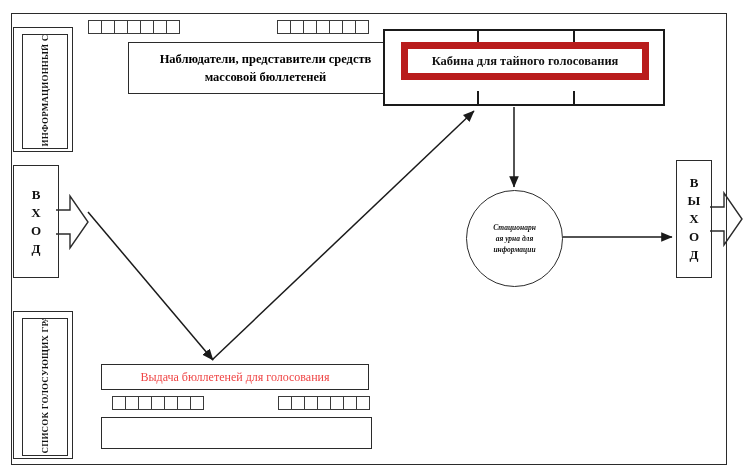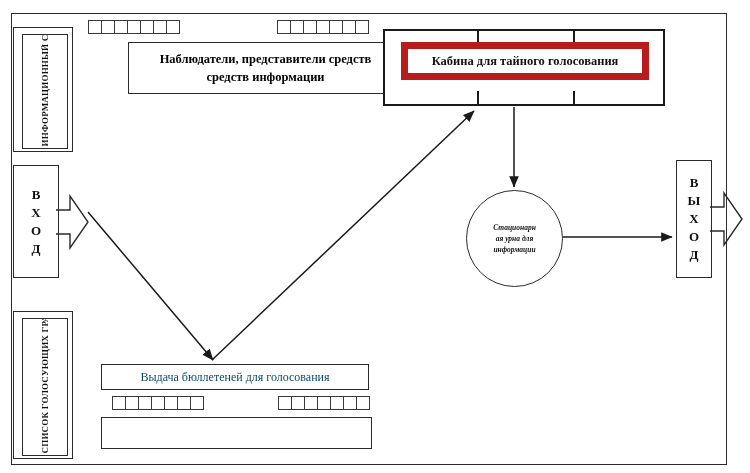--- a/index.html
+++ b/index.html
@@ -129,21 +129,21 @@
     text-align: center;
     font-weight: bold; font-size: 7.5px; line-height: 11px;
     color: #111;
     padding: 0 14px;
     font-style: italic;
   }
 
   
   #ballot-desk {
     left: 101px; top: 364px; width: 268px; height: 26px;
-    font-size: 12px; color: #0c4a6e;
+    font-size: 12px; color: #ef4444;
   }
   #lower-empty-box {
     left: 101px; top: 417px; width: 271px; height: 32px;
     border: 1px solid #2b2b2b; background: #fff;
   }
 
   
   .seat-strip { display: flex; }
   .seat {
     width: 14px; height: 14px;
@@ -200,21 +200,21 @@
     <span class="gate-letter">О</span>
     <span class="gate-letter">Д</span>
   </div>
   <svg class="abs gate-chevron" id="exit-chevron" style="left:710px; top:190px; width:34px; height:58px;" viewBox="0 0 34 58">
     <path d="M0 17 L14 17 L14 3 L32 29 L14 55 L14 41 L0 41" fill="none" stroke="#2b2b2b" stroke-width="1.4"></path>
   </svg>
 
   <div class="abs plan-box" id="observers-box">
     <div>
       <div>Наблюдатели, представители средств</div>
-      <div>средств информации</div>
+      <div>массовой бюллетеней</div>
     </div>
   </div>
 
   <div class="abs" id="booth-outer"></div>
   <div class="booth-divider abs" id="booth-div-1-top"></div>
   <div class="booth-divider abs" id="booth-div-2-top"></div>
   <div class="booth-divider abs" id="booth-div-1-bot"></div>
   <div class="booth-divider abs" id="booth-div-2-bot"></div>
   <div class="abs" id="booth-inner">
     <span>Кабина для тайного голосования</span>

